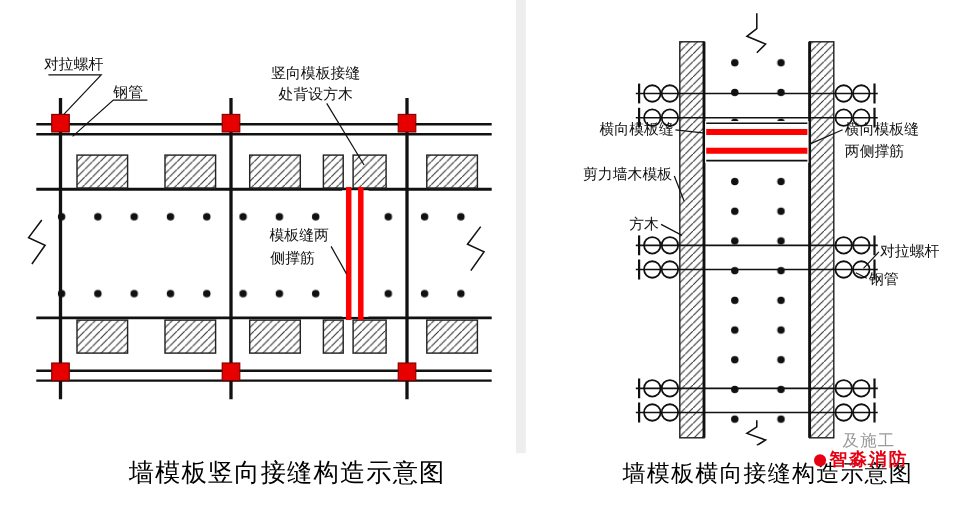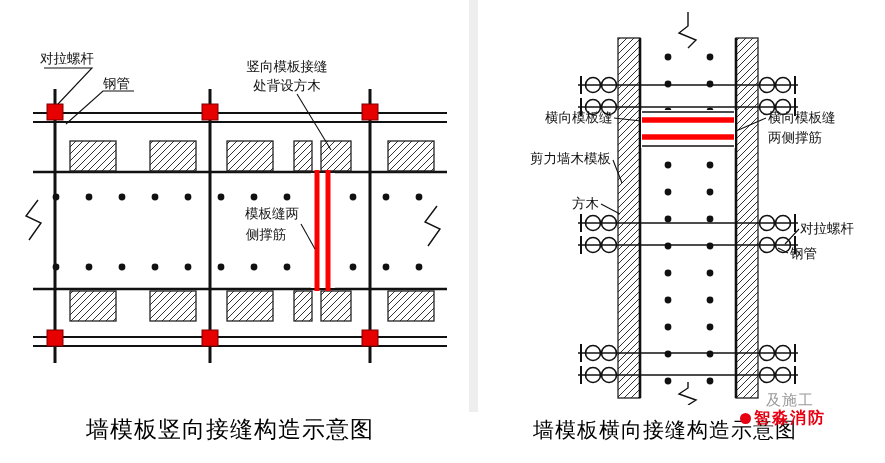--- a/index.html
+++ b/index.html
@@ -15,21 +15,21 @@
   .pipe  { stroke:#111; stroke-width:2.2; }
   .boltv { stroke:#111; stroke-width:3; }
   .leader{ stroke:#111; stroke-width:1.1; fill:none; }
   .brk   { stroke:#111; stroke-width:1.4; fill:none; }
   .stud  { stroke:#222; stroke-width:1.3; }
   .plate { fill:#e60000; stroke:#7c0000; stroke-width:1; }
   .redjoint { stroke:#ff0000; }
   .circ  { fill:none; stroke:#111; stroke-width:1.6; }
   .jline { stroke:#111; stroke-width:1.5; }
   .title { position:absolute; font-family:"Liberation Serif", serif; color:#000;
-           text-align:center; letter-spacing:1px; }
+           text-align:right; letter-spacing:1px; }
   #leftTitle  { left:55px;  top:414px; width:350px; font-size:23px; }
   #rightTitle { left:500px; top:416px; width:330px; font-size:21px; }
   .watermark { position:absolute; left:728px; top:391px; z-index:5; width:150px; }
   .wm-stamp { color:#9b9b9b; font-size:15px; letter-spacing:1px; margin-left:38px; }
   .wm-brand-row { display:flex; align-items:center; margin-left:12px; margin-top:-2px; }
   .wm-logo { width:11px; height:11px; border-radius:50%; background:#e60012; margin-right:3px; }
   .wm-brand { color:#e60012; font-size:16px; font-weight:bold; letter-spacing:2px; }
   .wm-site  { color:#e60012; font-size:15px; font-weight:bold; margin-left:15px; }
 </style>
 </head>

